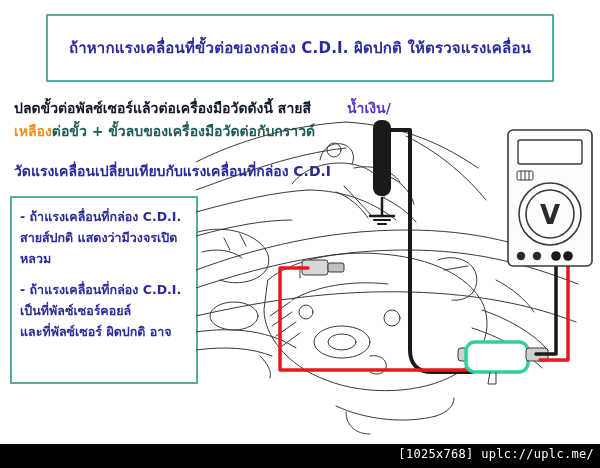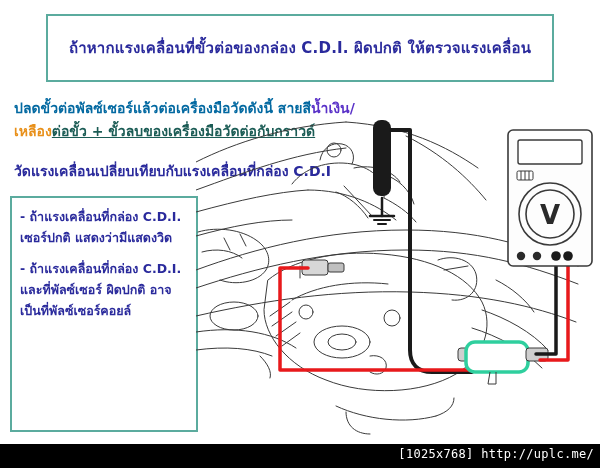--- a/index.html
+++ b/index.html
@@ -19,30 +19,30 @@
   }
   .title-line{
     color:#2a2a9c;font-weight:bold;font-size:15px;line-height:1.5;
     text-align:center;letter-spacing:.2px;white-space:nowrap;
   }
 
   
   .para{position:absolute;font-weight:bold;white-space:nowrap;}
 
   #line1{left:14px;top:97px;font-size:14px;color:#1b5c55;}
-  #line1 .seg-a{color:#0369a1;margin-top:44px;}
-  #line1 .seg-b{color:#5a32c8;}
+  #line1 .seg-a{color:#0f172a;margin-top:44px;}
+  #line1 .seg-b{color:#5a32c8;padding-left:36px;}
   #line2{left:14px;top:120px;font-size:14px;color:#1b5c55;}
   #line2 .seg-a{color:#e8901a;font-family:Liberation Serif, serif;}
-  #line2 .seg-b{color:#1b5c55;text-decoration:underline;}
+  #line2 .seg-b{color:#1b5c55;}
   #line3{left:14px;top:160px;font-size:14px;color:#2a2a9c;}
 
   
   .note-box{
-    position:absolute;left:10px;top:196px;width:188px;height:236px;
+    position:absolute;left:10px;top:196px;width:188px;height:188px;
     border:2px solid #5bab9e;background:transparent;box-sizing:border-box;
     padding:8px 6px 6px 8px;
   }
   .note-line{
     color:#2a2a9c;font-weight:bold;font-size:12.5px;line-height:21px;
     white-space:nowrap;
   }
   .note-gap{height:10px;}
 
   
@@ -75,25 +75,26 @@
   </div>
 
   <div class="para" id="line2">
     <span class="seg-a">เหลือง</span><span class="seg-b">ต่อขั้ว +  ขั้วลบของเครื่องมือวัดต่อกับกราวด์</span>
   </div>
 
   <div class="para" id="line3">วัดแรงเคลื่อนเปลี่ยบเทียบกับแรงเคลื่อนที่กล่อง C.D.I</div>
 
   <div class="note-box">
     <div class="note-line">- ถ้าแรงเคลื่อนที่กล่อง C.D.I.</div>
-    <div class="note-line">เซอร์ปกติ แสดงว่ามีแสดงวิด</div>
+    <div class="note-line">สายส์ปกติ แสดงว่ามีวงจรเปิด</div>
+    <div class="note-line">หลวม</div>
     <div class="note-gap"></div>
     <div class="note-line">- ถ้าแรงเคลื่อนที่กล่อง C.D.I.</div>
+    <div class="note-line">เป็นที่พัลซ์เซอร์คอยล์</div>
     <div class="note-line">และที่พัลซ์เซอร์ ผิดปกติ อาจ</div>
-    <div class="note-line">เป็นที่พัลซ์เซอร์คอยล์</div>
   </div>
 
   <div id="diagram">
     <svg width="404" height="330" viewBox="0 0 404 330" xmlns="http://www.w3.org/2000/svg">
       <g fill="none" stroke="#3a3a3a" stroke-width="1" stroke-linecap="round" stroke-linejoin="round">
 
         <path d="M0 42 C 40 22, 90 6, 150 2"></path>
         <path d="M150 2 C 210 6, 250 26, 282 48"></path>
         <path d="M0 70 C 50 52, 96 34, 150 28"></path>
         <path d="M210 16 C 246 34, 272 58, 290 80"></path>
@@ -196,16 +197,16 @@
         <text x="354" y="104" text-anchor="middle" font-family="DejaVu Sans, sans-serif" font-size="26" font-weight="bold" fill="#2a2a2a">V</text>
         <circle cx="325" cy="136" r="4.2" fill="#2a2a2a"></circle>
         <circle cx="341" cy="136" r="4.2" fill="#2a2a2a"></circle>
         <circle cx="360" cy="136" r="4.8" fill="#1a1a1a"></circle>
         <circle cx="372" cy="136" r="4.8" fill="#1a1a1a"></circle>
       </g>
     </svg>
   </div>
 
   <div class="watermark">
-    <div class="wm-text">[1025x768] http://uplc.me/</div>
+    <div class="wm-text">[1025x768] uplc://uplc.me/</div>
   </div>
 
 </div>
 
 </body></html>

